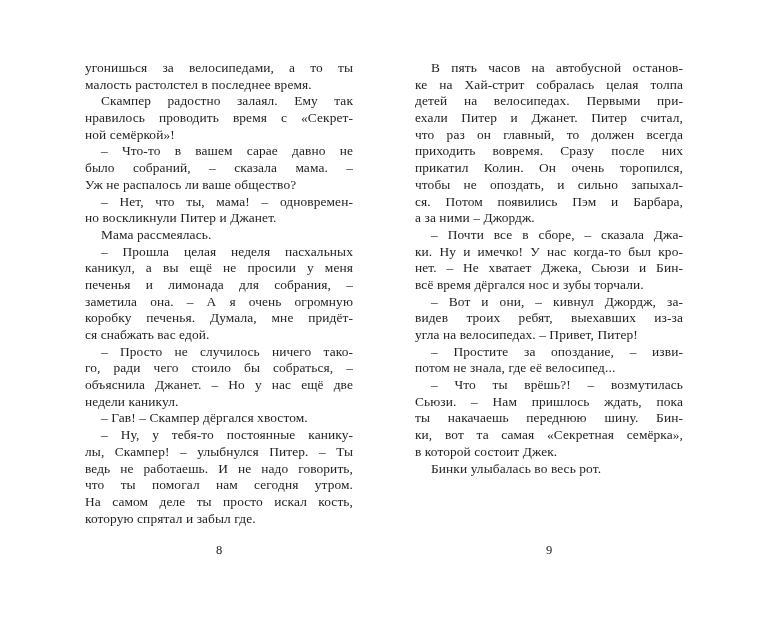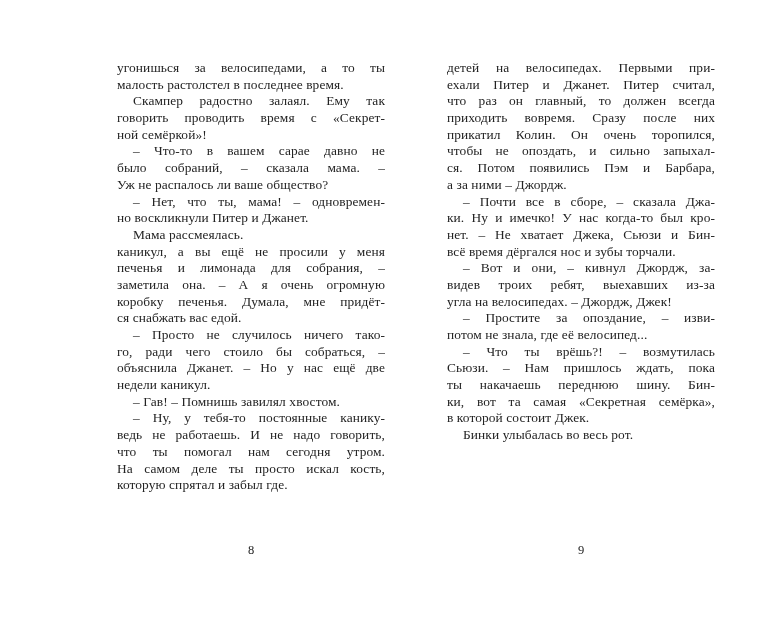--- a/index.html
+++ b/index.html
@@ -13,21 +13,20 @@
     height: 617px;
     background: var(--page-bg, #ffffff);
     overflow: hidden;
     font-family: "Liberation Serif", "DejaVu Serif", serif;
     color: var(--text-color, #222222);
   }
   .page {
     position: absolute;
     top: 0;
     height: 617px;
-    margin-left: 32px;
   }
   .page-left  { left: 85px;  width: 268px; }
   .page-right { left: 415px; width: 268px; }
   .text-block {
     position: absolute;
     top: 60px;
     left: 0;
     width: 268px;
   }
   .line {
@@ -57,63 +56,67 @@
 </style>
 </head>
 <body>
 
 <div class="screen" style="--page-bg: #ffffff; --text-color: #232323;">
   <div class="page page-left">
     <div class="text-block">
         <div class="line">угонишься за велосипедами, а то ты</div>
         <div class="line end">малость растолстел в последнее время.</div>
         <div class="line indent">Скампер радостно залаял. Ему так</div>
-        <div class="line">говорить проводить время с «Секрет-</div>
+        <div class="line">нравилось проводить время с «Секрет-</div>
         <div class="line end">ной семёркой»!</div>
         <div class="line indent">– Что-то в вашем сарае давно не</div>
         <div class="line">было собраний, – сказала мама. –</div>
         <div class="line end">Уж не распалось ли ваше общество?</div>
         <div class="line indent">– Нет, что ты, мама! – одновремен-</div>
         <div class="line end">но воскликнули Питер и Джанет.</div>
         <div class="line indent end">Мама рассмеялась.</div>
+        <div class="line indent">– Прошла целая неделя пасхальных</div>
         <div class="line">каникул, а вы ещё не просили у меня</div>
         <div class="line">печенья и лимонада для собрания, –</div>
         <div class="line">заметила она. – А я очень огромную</div>
         <div class="line">коробку печенья. Думала, мне придёт-</div>
         <div class="line end">ся снабжать вас едой.</div>
         <div class="line indent">– Просто не случилось ничего тако-</div>
         <div class="line">го, ради чего стоило бы собраться, –</div>
         <div class="line">объяснила Джанет. – Но у нас ещё две</div>
         <div class="line end">недели каникул.</div>
-        <div class="line indent end">– Гав! – Помнишь завилял хвостом.</div>
+        <div class="line indent end">– Гав! – Скампер дёргался хвостом.</div>
         <div class="line indent">– Ну, у тебя-то постоянные канику-</div>
+        <div class="line">лы, Скампер! – улыбнулся Питер. – Ты</div>
         <div class="line">ведь не работаешь. И не надо говорить,</div>
         <div class="line">что ты помогал нам сегодня утром.</div>
         <div class="line">На самом деле ты просто искал кость,</div>
         <div class="line end">которую спрятал и забыл где.</div>
       </div>
     <div class="page-number">8</div>
   </div>
   <div class="page page-right">
     <div class="text-block">
+        <div class="line indent">В пять часов на автобусной останов-</div>
+        <div class="line">ке на Хай-стрит собралась целая толпа</div>
         <div class="line">детей на велосипедах. Первыми при-</div>
         <div class="line">ехали Питер и Джанет. Питер считал,</div>
         <div class="line">что раз он главный, то должен всегда</div>
         <div class="line">приходить вовремя. Сразу после них</div>
         <div class="line">прикатил Колин. Он очень торопился,</div>
         <div class="line">чтобы не опоздать, и сильно запыхал-</div>
         <div class="line">ся. Потом появились Пэм и Барбара,</div>
         <div class="line end">а за ними – Джордж.</div>
         <div class="line indent">– Почти все в сборе, – сказала Джа-</div>
         <div class="line">ки. Ну и имечко! У нас когда-то был кро-</div>
         <div class="line">нет. – Не хватает Джека, Сьюзи и Бин-</div>
         <div class="line end">всё время дёргался нос и зубы торчали.</div>
         <div class="line indent">– Вот и они, – кивнул Джордж, за-</div>
         <div class="line">видев троих ребят, выехавших из-за</div>
-        <div class="line end">угла на велосипедах. – Джордж, Джек!</div>
+        <div class="line end">угла на велосипедах. – Привет, Питер!</div>
         <div class="line indent">– Простите за опоздание, – изви-</div>
         <div class="line end">потом не знала, где её велосипед...</div>
         <div class="line indent">– Что ты врёшь?! – возмутилась</div>
         <div class="line">Сьюзи. – Нам пришлось ждать, пока</div>
         <div class="line">ты накачаешь переднюю шину. Бин-</div>
         <div class="line">ки, вот та самая «Секретная семёрка»,</div>
         <div class="line end">в которой состоит Джек.</div>
         <div class="line indent end">Бинки улыбалась во весь рот.</div>
       </div>
     <div class="page-number">9</div>

